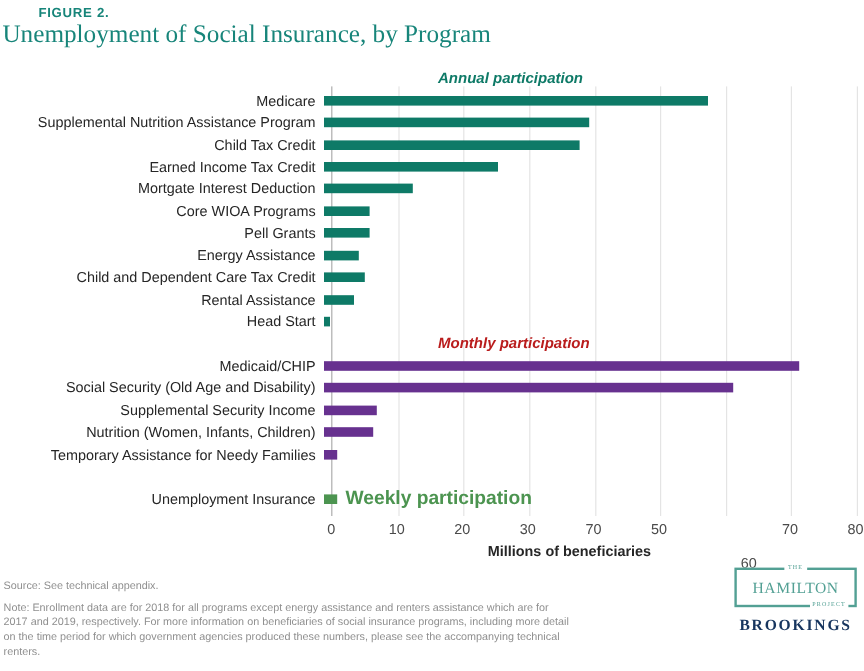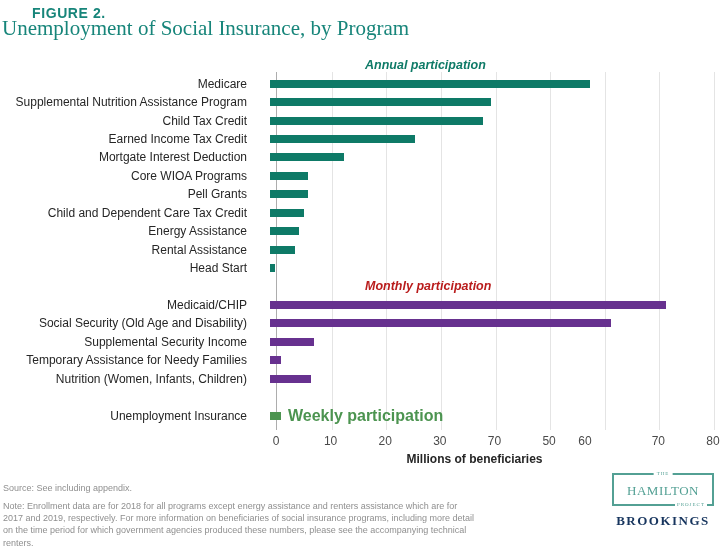--- a/index.html
+++ b/index.html
@@ -2,42 +2,42 @@
 <html style="--teal: #0e7a67; --purple: #67318f; --green: #4c9450; --title_teal: #17857a; --grid: #e4e4e4; --axis_line: #adadad; --text: #262626; --tick_text: #4a4a4a; --note_text: #8f8f8f; --logo_teal: #53a094; --brookings_navy: #17355e;"><head>
 <meta charset="utf-8">
 <style>
   html,body { margin:0; padding:0; background:#fff; }
   .page {
     position:relative; width:720px; height:559px; background:#ffffff;
     font-family:"Liberation Sans", sans-serif; overflow:hidden;
   }
   .figure-label {
     position:absolute; left:4px; top:5px;
-    font-size:14px; font-weight:bold; letter-spacing:.6px;
+    font-size:11px; font-weight:bold; letter-spacing:.6px;
     color:var(--title_teal);
     padding-left:28px;
   }
   .page-title {
     position:absolute; left:2px; top:16px; margin:0;
     font-family:"Liberation Serif", serif; font-weight:normal;
     font-size:21px; color:var(--title_teal);
   }
   .chart { position:absolute; left:0; top:0; width:720px; height:480px; }
   .plot-bg {
     position:absolute; left:276px; top:72px; width:437px; height:358px;
     border-left:1px solid var(--axis_line);
   }
   .gridline {
     position:absolute; top:0; bottom:0; width:1px;
     background:var(--grid);
   }
   .rows { position:absolute; left:0; top:56px; width:713px; }
   .row { display:flex; align-items:center; height:18.45px; }
   .row-label {
-    width:270px; padding-right:23px; box-sizing:border-box;
+    width:270px; padding-right:7px; box-sizing:border-box;
     text-align:right; font-size:12px; color:var(--text); white-space:nowrap;
   }
   .bar-zone { position:relative; width:437px; height:100%; display:flex; align-items:center; }
   .bar { height:8px; flex:0 0 auto; }
   .group-header-text {
     font-size:12.5px; font-weight:bold; margin-left:95px; white-space:nowrap;font-style:italic;
   }
   .inline-group-label {
     font-size:16px; font-weight:bold; margin-left:7px; white-space:nowrap;
     color:var(--green);
@@ -144,32 +144,32 @@
             <div class="bar" style="width: 38.2375px; background: rgb(14, 122, 103);"></div>
           </div>
         </div>
         <div class="row">
           <div class="row-label">Pell Grants</div>
           <div class="bar-zone">
             <div class="bar" style="width: 38.2375px; background: rgb(14, 122, 103);"></div>
           </div>
         </div>
         <div class="row">
+          <div class="row-label">Energy Assistance</div>
+          <div class="bar-zone">
+            <div class="bar" style="width: 29.4975px; background: rgb(14, 122, 103);"></div>
+          </div>
+        </div>
+        <div class="row">
           <div class="row-label">Child and Dependent Care Tax Credit</div>
           <div class="bar-zone">
             <div class="bar" style="width: 34.4138px; background: rgb(14, 122, 103);"></div>
           </div>
         </div>
         <div class="row">
-          <div class="row-label">Energy Assistance</div>
-          <div class="bar-zone">
-            <div class="bar" style="width: 29.4975px; background: rgb(14, 122, 103);"></div>
-          </div>
-        </div>
-        <div class="row">
           <div class="row-label">Rental Assistance</div>
           <div class="bar-zone">
             <div class="bar" style="width: 24.5813px; background: rgb(14, 122, 103);"></div>
           </div>
         </div>
         <div class="row">
           <div class="row-label">Head Start</div>
           <div class="bar-zone">
             <div class="bar" style="width: 5.4625px; background: rgb(14, 122, 103);"></div>
           </div>
@@ -192,56 +192,56 @@
             <div class="bar" style="width: 341.406px; background: rgb(103, 49, 143);"></div>
           </div>
         </div>
         <div class="row">
           <div class="row-label">Supplemental Security Income</div>
           <div class="bar-zone">
             <div class="bar" style="width: 43.7px; background: rgb(103, 49, 143);"></div>
           </div>
         </div>
         <div class="row">
+          <div class="row-label">Nutrition (Women, Infants, Children)</div>
+          <div class="bar-zone">
+            <div class="bar" style="width: 40.9688px; background: rgb(103, 49, 143);"></div>
+          </div>
+        </div>
+        <div class="row">
           <div class="row-label">Temporary Assistance for Needy Families</div>
           <div class="bar-zone">
             <div class="bar" style="width: 10.925px; background: rgb(103, 49, 143);"></div>
-          </div>
-        </div>
-        <div class="row">
-          <div class="row-label">Nutrition (Women, Infants, Children)</div>
-          <div class="bar-zone">
-            <div class="bar" style="width: 40.9688px; background: rgb(103, 49, 143);"></div>
           </div>
         </div>
         <div class="row"></div>
         <div class="row">
           <div class="row-label">Unemployment Insurance</div>
           <div class="bar-zone">
             <div class="bar" style="width: 10.925px; background: rgb(76, 148, 80);"></div>
             <span class="inline-group-label">Weekly participation</span>
           </div>
         </div>
       </div>
     <div class="xticks" id="ticksBox">
         <span class="xtick" style="left: 276px;">0</span>
         <span class="xtick" style="left: 330.625px;">10</span>
         <span class="xtick" style="left: 385.25px;">20</span>
         <span class="xtick" style="left: 439.875px;">30</span>
         <span class="xtick" style="left: 494.5px;">70</span>
         <span class="xtick" style="left: 549.125px;">50</span>
-        <span class="xtick" style="left: 585px;">60</span>
+        <span class="xtick" style="left: 624px; margin-top: 28px;">60</span>
         <span class="xtick" style="left: 658.375px;">70</span>
         <span class="xtick" style="left: 713px;">80</span>
       </div>
     <div class="xlabel">Millions of beneficiaries</div>
   </div>
 
   <div class="footnotes">
-    <div class="source-line">Source: See including appendix.</div>
+    <div class="source-line">Source: See technical appendix.</div>
     <div id="noteBox">
         <div>Note: Enrollment data are for 2018 for all programs except energy assistance and renters assistance which are for</div>
         <div>2017 and 2019, respectively. For more information on beneficiaries of social insurance programs, including more detail</div>
         <div>on the time period for which government agencies produced these numbers, please see the accompanying technical</div>
         <div>renters.</div>
       </div>
   </div>
 
   <div class="logos">
     <div class="hp-box">

